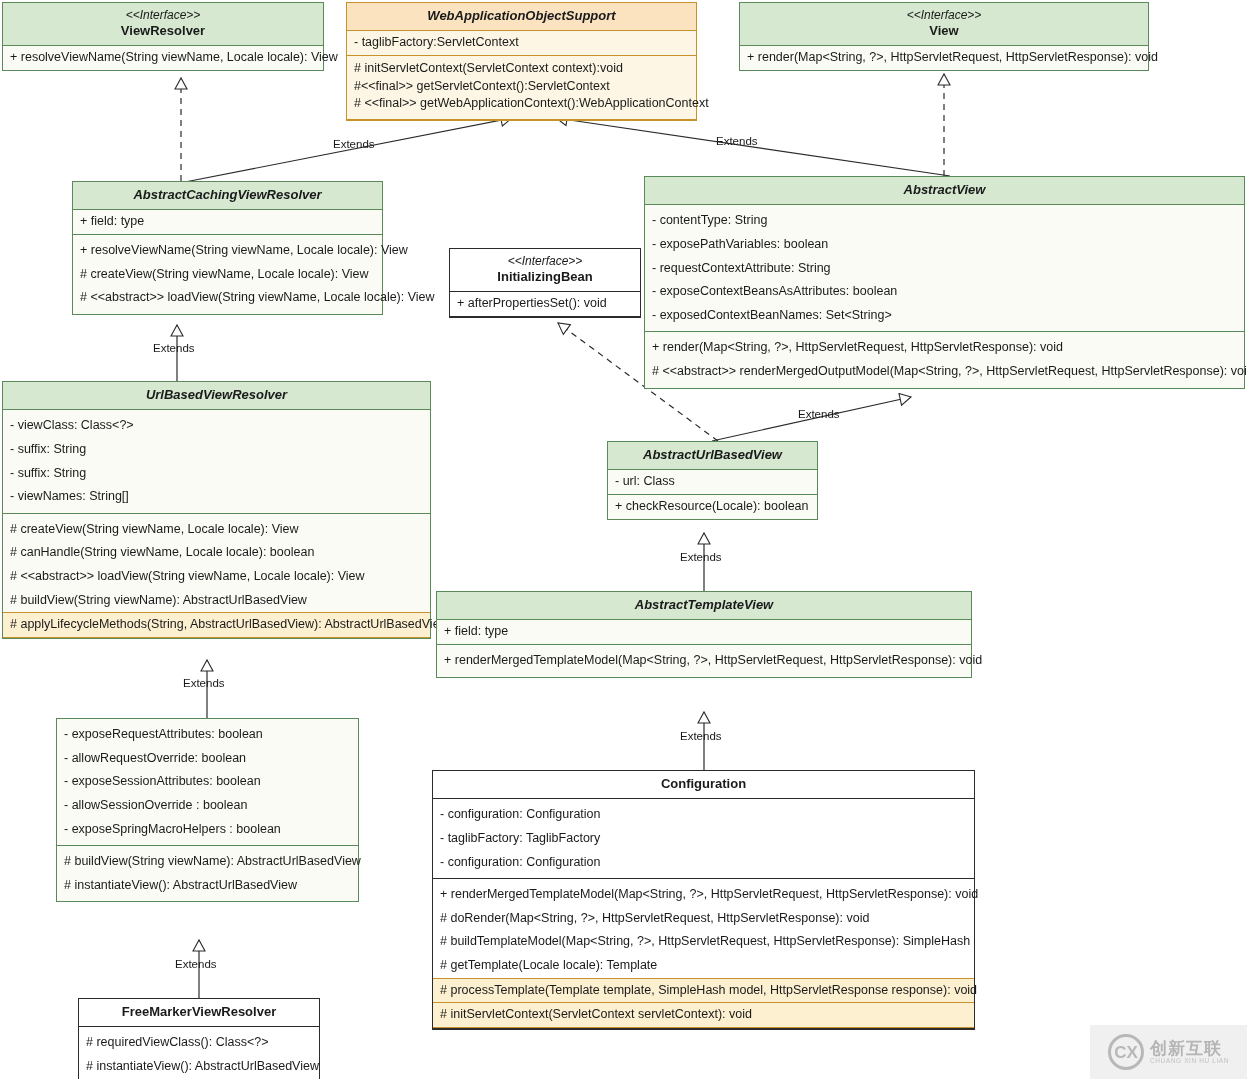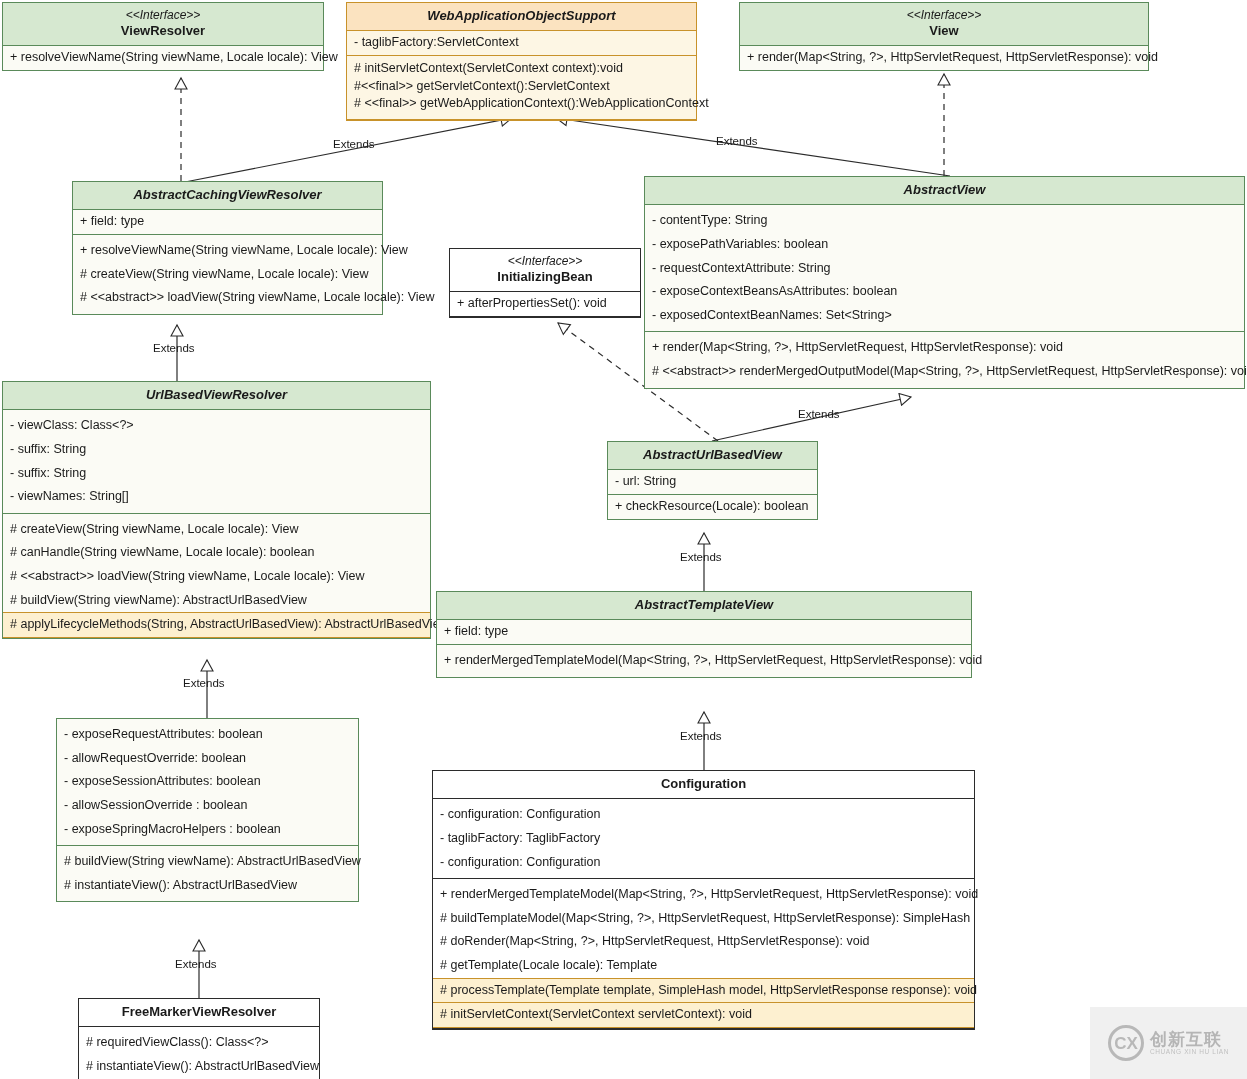--- a/index.html
+++ b/index.html
@@ -94,21 +94,21 @@
     background: transparent;
     white-space: nowrap;
     z-index: 3;
   }
 
   #watermark {
     position: absolute;
     right: 0px;
     bottom: 0px;
     width: 157px;
-    height: 72px;
+    height: 54px;
     background: #f0f0f0;
     display: flex;
     align-items: center;
     justify-content: center;
     gap: 6px;
     z-index: 5;
   }
   #watermark .wm-mark {
     width: 30px; height: 30px;
     border: 3px solid #b8b8b8;
@@ -285,21 +285,21 @@
       <div class="uml-row"># buildView(String viewName): AbstractUrlBasedView</div>
       <div class="uml-row hl"># applyLifecycleMethods(String, AbstractUrlBasedView): AbstractUrlBasedView</div>
     </div>
   </div>
 
   <div class="uml-class" style="left:607px; top:441px; width:211px;">
     <div class="uml-header">
       <span class="cls-name abstract">AbstractUrlBasedView</span>
     </div>
     <div class="uml-section">
-      <div class="uml-row">- url: String</div>
+      <div class="uml-row">- url: Class</div>
     </div>
     <div class="uml-section last">
       <div class="uml-row">+ checkResource(Locale): boolean</div>
     </div>
   </div>
 
   <div class="uml-class" style="left:436px; top:591px; width:536px;">
     <div class="uml-header">
       <span class="cls-name abstract">AbstractTemplateView</span>
     </div>
@@ -329,22 +329,22 @@
     <div class="uml-header">
       <span class="cls-name">Configuration</span>
     </div>
     <div class="uml-section" style="padding:4px 0;">
       <div class="uml-row">- configuration: Configuration</div>
       <div class="uml-row">- taglibFactory: TaglibFactory</div>
       <div class="uml-row">- configuration: Configuration</div>
     </div>
     <div class="uml-section last" style="padding:4px 0 0 0;">
       <div class="uml-row">+ renderMergedTemplateModel(Map&lt;String, ?&gt;, HttpServletRequest, HttpServletResponse): void</div>
+      <div class="uml-row"># doRender(Map&lt;String, ?&gt;, HttpServletRequest, HttpServletResponse): void</div>
       <div class="uml-row"># buildTemplateModel(Map&lt;String, ?&gt;, HttpServletRequest, HttpServletResponse): SimpleHash</div>
-      <div class="uml-row"># doRender(Map&lt;String, ?&gt;, HttpServletRequest, HttpServletResponse): void</div>
       <div class="uml-row"># getTemplate(Locale locale): Template</div>
       <div class="uml-row hl"># processTemplate(Template template, SimpleHash model, HttpServletResponse response): void</div>
       <div class="uml-row hl" style="border-top:none;"># initServletContext(ServletContext servletContext): void</div>
     </div>
   </div>
 
   <div class="uml-class plain" style="left:78px; top:998px; width:242px;">
     <div class="uml-header">
       <span class="cls-name">FreeMarkerViewResolver</span>
     </div>

